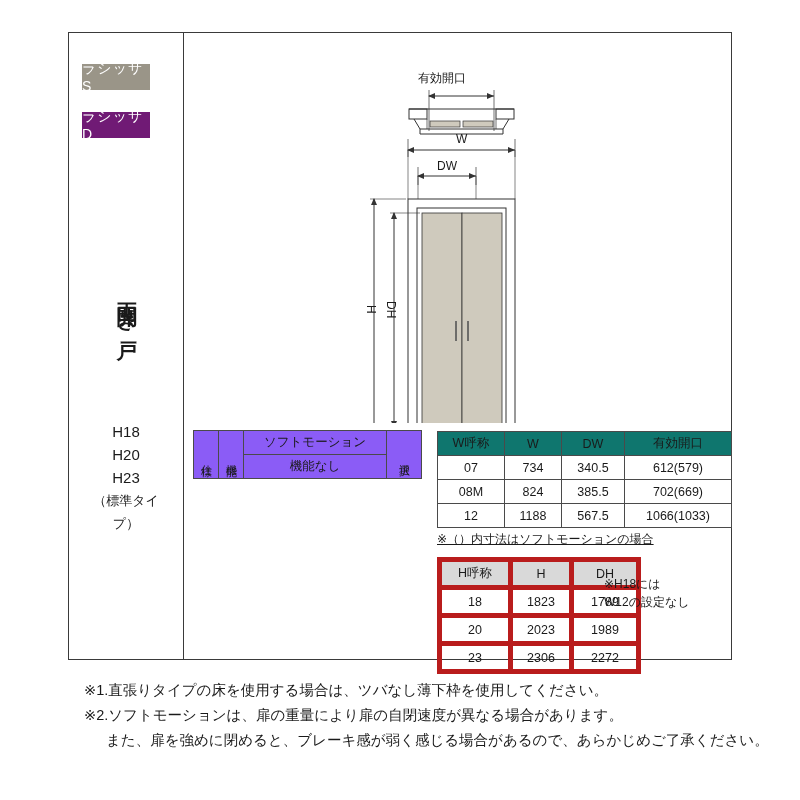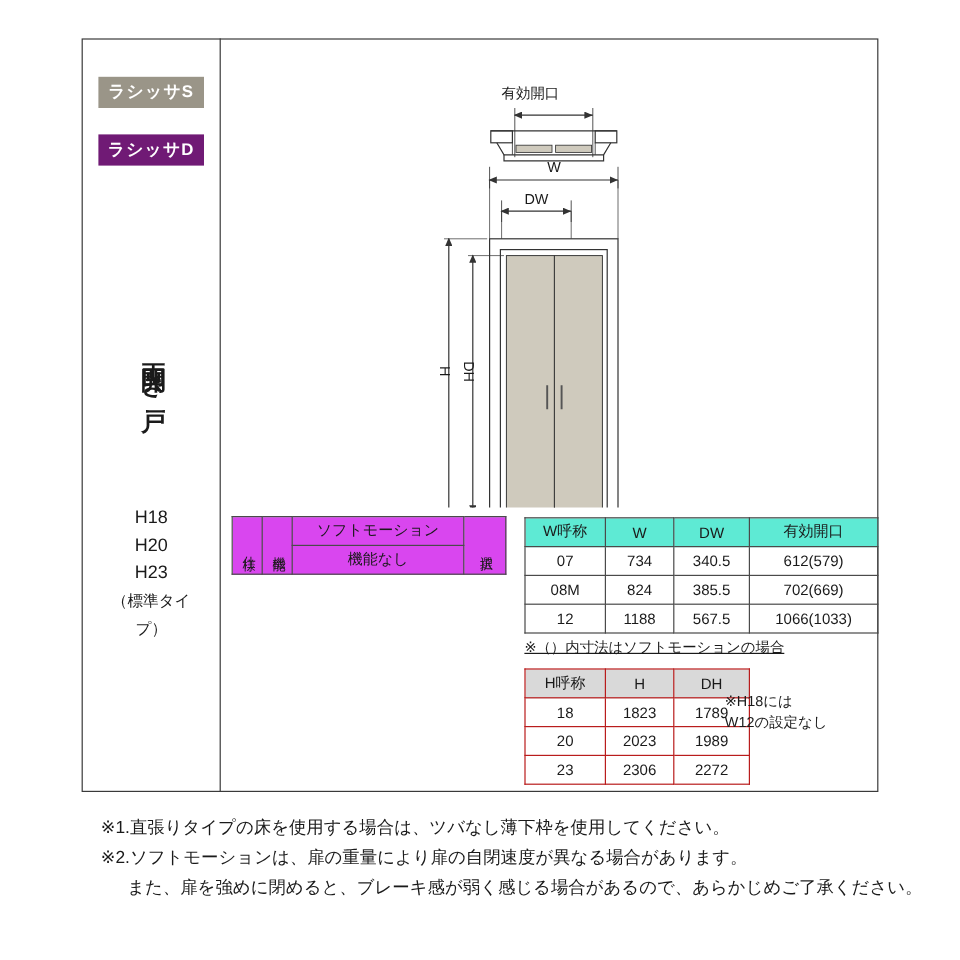--- a/index.html
+++ b/index.html
@@ -18,23 +18,23 @@
     background:#fff;
     box-sizing:border-box;
   }
   .left-col{
     position:absolute;left:68px;top:32px;width:116px;height:628px;
     border-right:1px solid #3a3a3a;
     box-sizing:border-box;
   }
   
   .badge{
-    position:absolute;left:82px;width:88px;height:26px;
+    position:absolute;left:82px;width:68px;height:26px;
     color:#fff;font-size:14px;letter-spacing:1px;
-    display:flex;align-items:center;justify-content:center;font-weight:bold;
+    display:flex;align-items:center;justify-content:center;
   }
   .badge.s{top:64px;background:#9a9588;}
   .badge.d{top:112px;background:#701a75;}
   
   .v-title{
     position:absolute;left:112px;top:286px;
     writing-mode:vertical-rl;
     font-size:21px;font-weight:bold;letter-spacing:5px;
     line-height:30px;
   }
@@ -46,52 +46,52 @@
   
   .spec-table{
     position:absolute;left:193px;top:430px;
     border-collapse:collapse;font-size:12px;
   }
   .spec-table td{
     border:1px solid #4a4a4a;
     padding:3px 4px;
     text-align:center;
     vertical-align:middle;
-    background:#d946ef;
+    background:#8b5cf6;
   }
   .spec-table td.v{
     width:16px;font-size:11px;line-height:13px;
   }
   .spec-table td.opt{width:134px;text-align:center;font-size:12.5px;}
   .spec-table td.sel{width:26px;font-size:11px;line-height:13px;}
   .vtext{writing-mode:vertical-rl;display:inline-block;letter-spacing:1px;}
   
   .w-table{
     position:absolute;left:437px;top:431px;
     border-collapse:collapse;font-size:12.5px;
   }
   .w-table th,.w-table td{
     border:1px solid #4a4a4a;
     padding:2px 4px;text-align:center;height:19px;
   }
-  .w-table th{background:#5eead4;font-weight:normal;}
+  .w-table th{background:#0f766e;font-weight:normal;}
   .w-table .c1{width:58px;}
   .w-table .c2{width:48px;}
   .w-table .c3{width:54px;}
   .w-table .c4{width:98px;}
   .note-inline{
     position:absolute;left:437px;top:531px;font-size:12px;text-decoration:underline;
   }
   
   .h-table{
     position:absolute;left:437px;top:557px;
     border-collapse:collapse;font-size:12.5px;
   }
   .h-table th,.h-table td{
-    border:1px solid #b91c1c;padding:2px 4px;text-align:center;height:19px;
+    border:5px solid #b91c1c;padding:2px 4px;text-align:center;height:19px;
   }
   .h-table th{background:#d9d9d9;font-weight:normal;}
   .h-table .c1{width:58px;}
   .h-table .c2{width:48px;}
   .h-table .c3{width:54px;}
   .h-side{
     position:absolute;left:604px;top:575px;font-size:12px;line-height:18px;
   }
   
   .drawing{position:absolute;left:184px;top:33px;width:548px;height:390px;}

